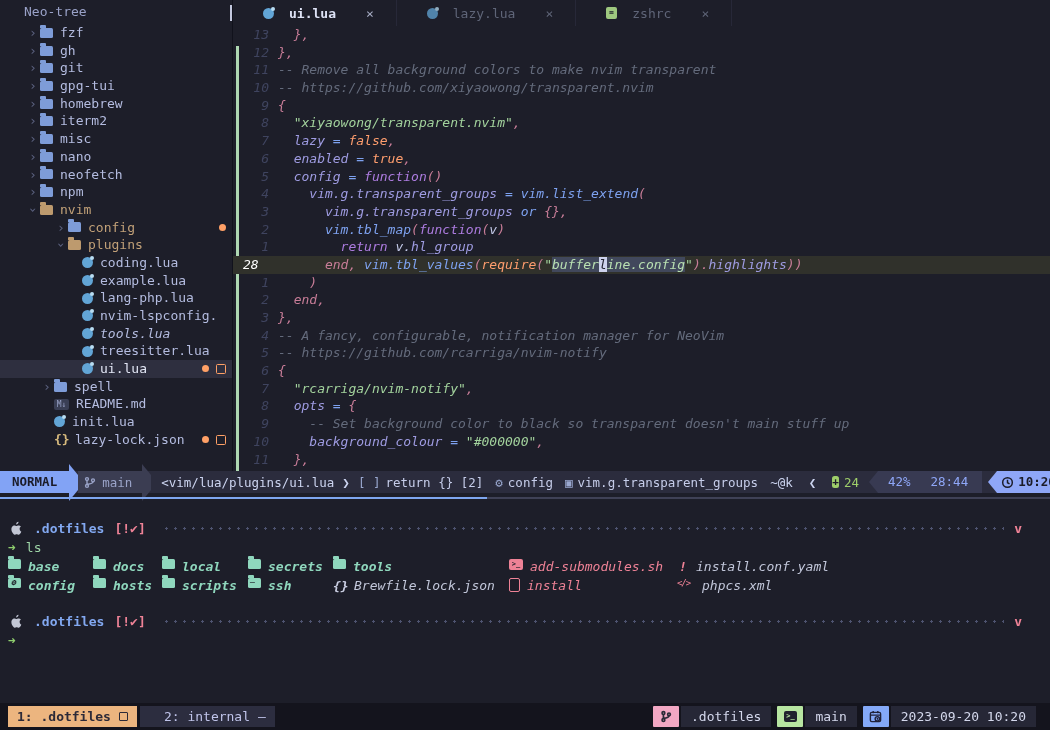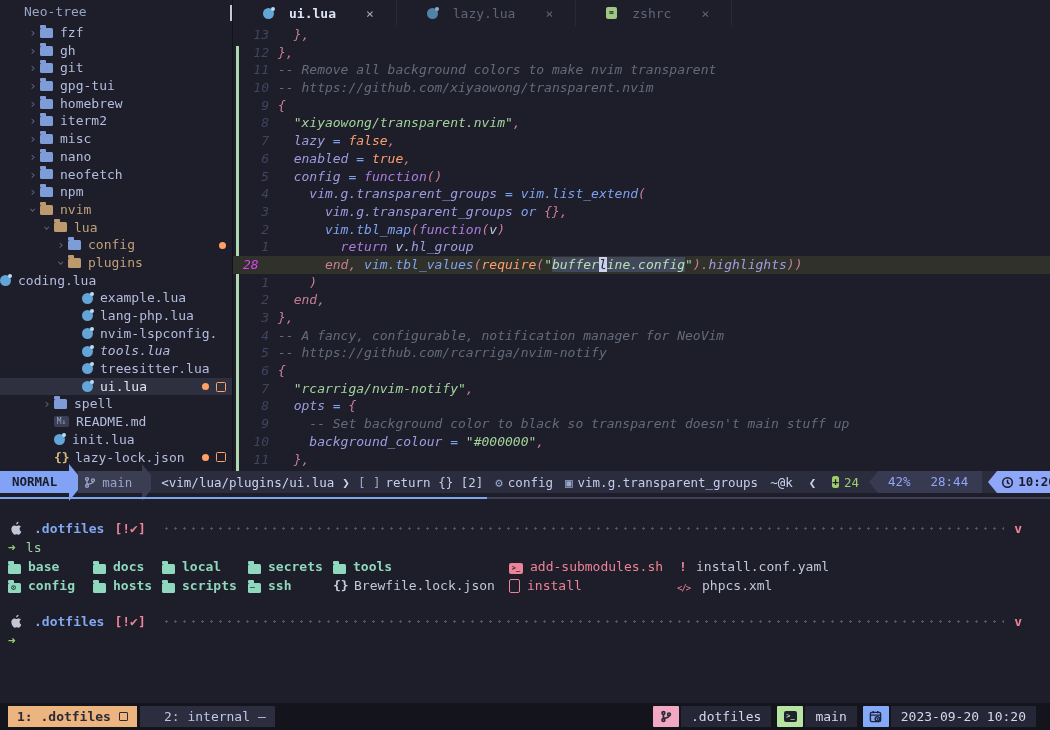--- a/index.html
+++ b/index.html
@@ -50,21 +50,21 @@
   .tab .tab-label{margin-right:22px;}
   .tab.active{color:#dde2f5;font-weight:700;}
   .tab.active .tab-x{color:#aab0c8;}
   .tab-x{font-weight:400;color:#5f6578;}
   .ic-lua.dim{opacity:.75;}
   
   .code{position:absolute;left:0;top:26px;right:0;bottom:0;overflow:hidden;font-style:italic;}
   .crow{display:flex;height:17.7px;line-height:17.7px;white-space:pre;padding-left:10px;}
   .crow.cur-line{background:#30312b;}
   .ln{flex:none;width:26px;text-align:right;margin-right:9px;color:#3f445f;}
-  .ln.cur{text-align:left;color:#d946ef;}
+  .ln.cur{text-align:left;color:#ffffff;}
   .ctext{white-space:pre;}
   .t-c{color:#646b7c;} .t-p{color:#c87d98;} .t-s{color:#a3d39d;} .t-v{color:#9f9ce2;}
   .t-o{color:#7ea2f0;} .t-k{color:#ad7ce0;} .t-b{color:#ff9e6e;} .t-w{color:#c3c9e8;}
   .t-sh{color:#b9e0b2;background:#41485c;}
   .t-cu{color:#20212e;background:#cdd2ec;}
   
   .statusline{position:absolute;left:0;top:471px;width:1050px;height:22px;background:#2b2c3d;display:flex;align-items:center;font-size:12.5px;white-space:nowrap;}
   .sl-mode{background:#82a3f5;color:#1b1c29;font-weight:700;padding:0 12px;height:22px;line-height:22px;}
   .arr{width:0;height:0;border-top:11px solid transparent;border-bottom:11px solid transparent;}
   .arrw1{background:#3b3d52;}
@@ -92,21 +92,21 @@
   .terminal{position:absolute;left:0;top:505px;width:1050px;height:198px;padding-top:14px;box-sizing:border-box;}
   .tline{display:flex;align-items:center;height:19px;padding:0 28px 0 8px;white-space:pre;}
   .apple{flex:none;margin-right:12px;}
   .p-cwd{color:#82a8f0;font-weight:700;margin-right:10px;}
   .p-status{color:#ee8296;font-weight:700;margin-right:6px;}
   .dots{flex:1;height:9px;margin:0 10px;background-image:radial-gradient(circle,#4e5370 1.2px,transparent 1.4px);background-size:9px 9px;background-repeat:repeat-x;background-position:left center;}
   .p-tail{color:#ee8296;font-weight:700;}
   .p-arrow{color:#8fce6e;font-weight:700;margin-right:10px;}
   .p-cmd{color:#9fd6a8;}
   .lsrow{display:grid;grid-template-columns:85px 69px 86px 85px 176px 168px auto;height:19px;align-items:center;padding-left:8px;}
-  .cell{display:flex;align-items:flex-end;white-space:pre;}
+  .cell{display:flex;align-items:flex-start;white-space:pre;font-style:italic;}
   .cell.dir{color:#8fd7bd;font-weight:700;}
   .cell.exec{color:#ee8296;}
   .cell.plain{color:#c2c7da;}
   .mt{margin-top:17px;}
   
   .tmux{position:absolute;left:0;bottom:0;width:1050px;height:27px;background:#14141d;display:flex;align-items:center;padding:0 8px;box-sizing:border-box;}
   .twin{height:21px;line-height:21px;padding:0 9px;display:flex;align-items:center;gap:8px;}
   .twin1{background:#ecb57f;color:#2c2a38;font-weight:700;}
   .twin2{background:#2c2d3f;color:#c0c4ea;margin-left:3px;padding-left:24px;}
   .winbox{width:7px;height:7px;border:1.8px solid #2c2a38;border-radius:1px;}
@@ -188,41 +188,35 @@
             <span class="ic ic-folder c-blue"></span>
             <span class="tlabel lbl-dir">npm</span>
             <span class="bdgs"></span>
           </div>
           <div class="trow" style="padding-left: 26px;">
             <span class="chev open">›</span>
             <span class="ic ic-folder c-tan"></span>
             <span class="tlabel lbl-acc">nvim</span>
             <span class="bdgs"></span>
           </div>
-          <div class="trow" style="padding-left: 40px;">
-            <span class="chev open">›</span>
-            <span class="ic ic-folder c-tan"></span>
-            <span class="tlabel lbl-acc">lua</span>
-            <span class="bdgs"></span>
-          </div>
           <div class="trow" style="padding-left: 54px;">
             <span class="chev">›</span>
             <span class="ic ic-folder c-blue"></span>
             <span class="tlabel lbl-acc">config</span>
             <span class="bdgs">
               <span class="bdg bdg-dot"></span>
             </span>
           </div>
           <div class="trow" style="padding-left: 54px;">
             <span class="chev open">›</span>
             <span class="ic ic-folder c-tan"></span>
             <span class="tlabel lbl-acc">plugins</span>
             <span class="bdgs"></span>
           </div>
-          <div class="trow" style="">
+          <div class="trow" style="padding-left: 82px;">
 
             <span class="ic ic-lua"></span>
             <span class="tlabel lbl-file">coding.lua</span>
             <span class="bdgs"></span>
           </div>
           <div class="trow" style="padding-left: 82px;">
 
             <span class="ic ic-lua"></span>
             <span class="tlabel lbl-file">example.lua</span>
             <span class="bdgs"></span>

